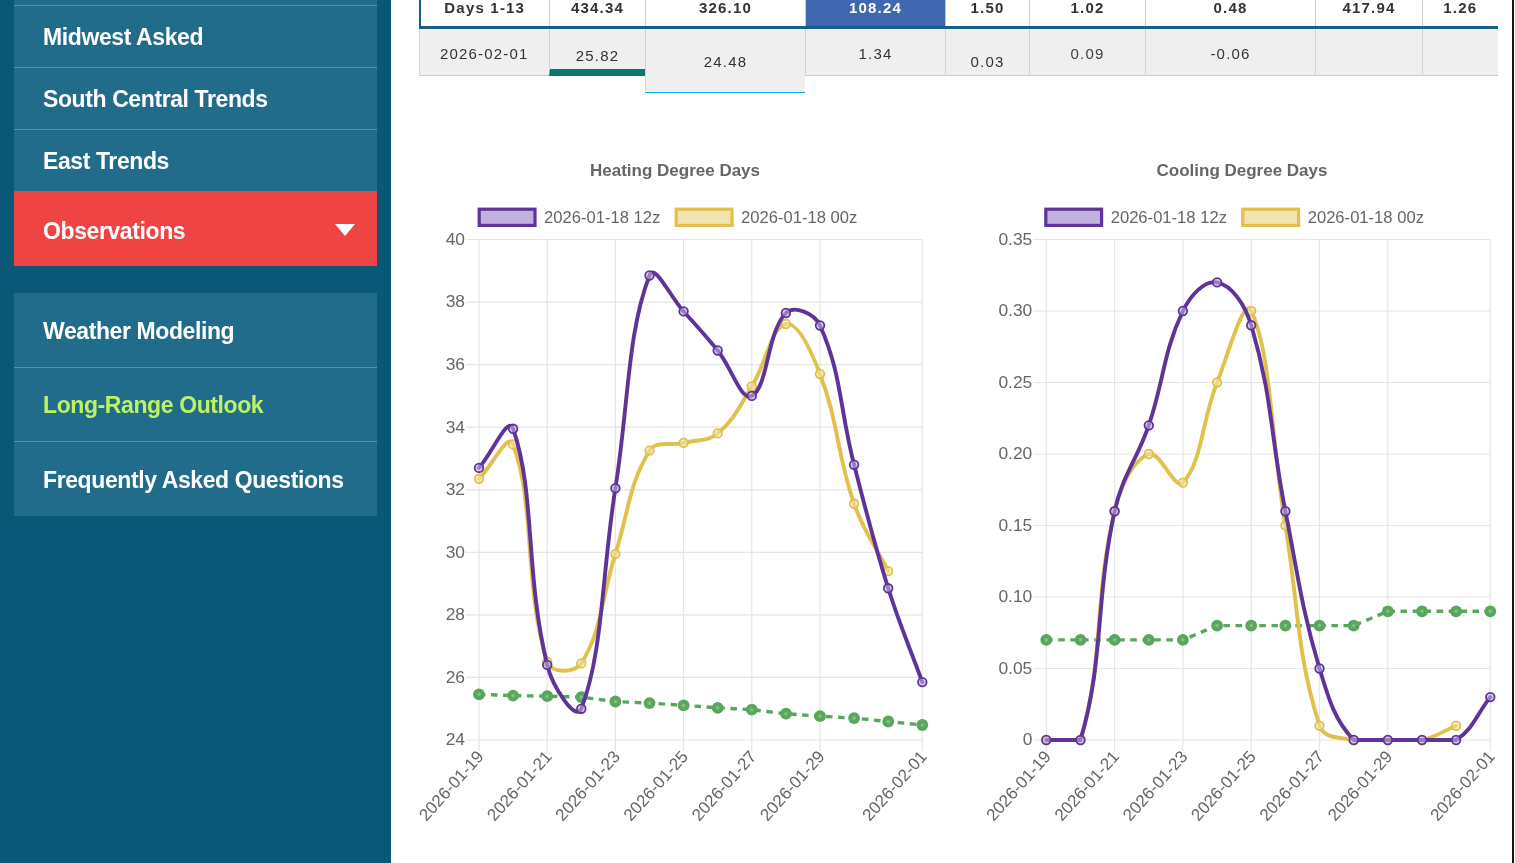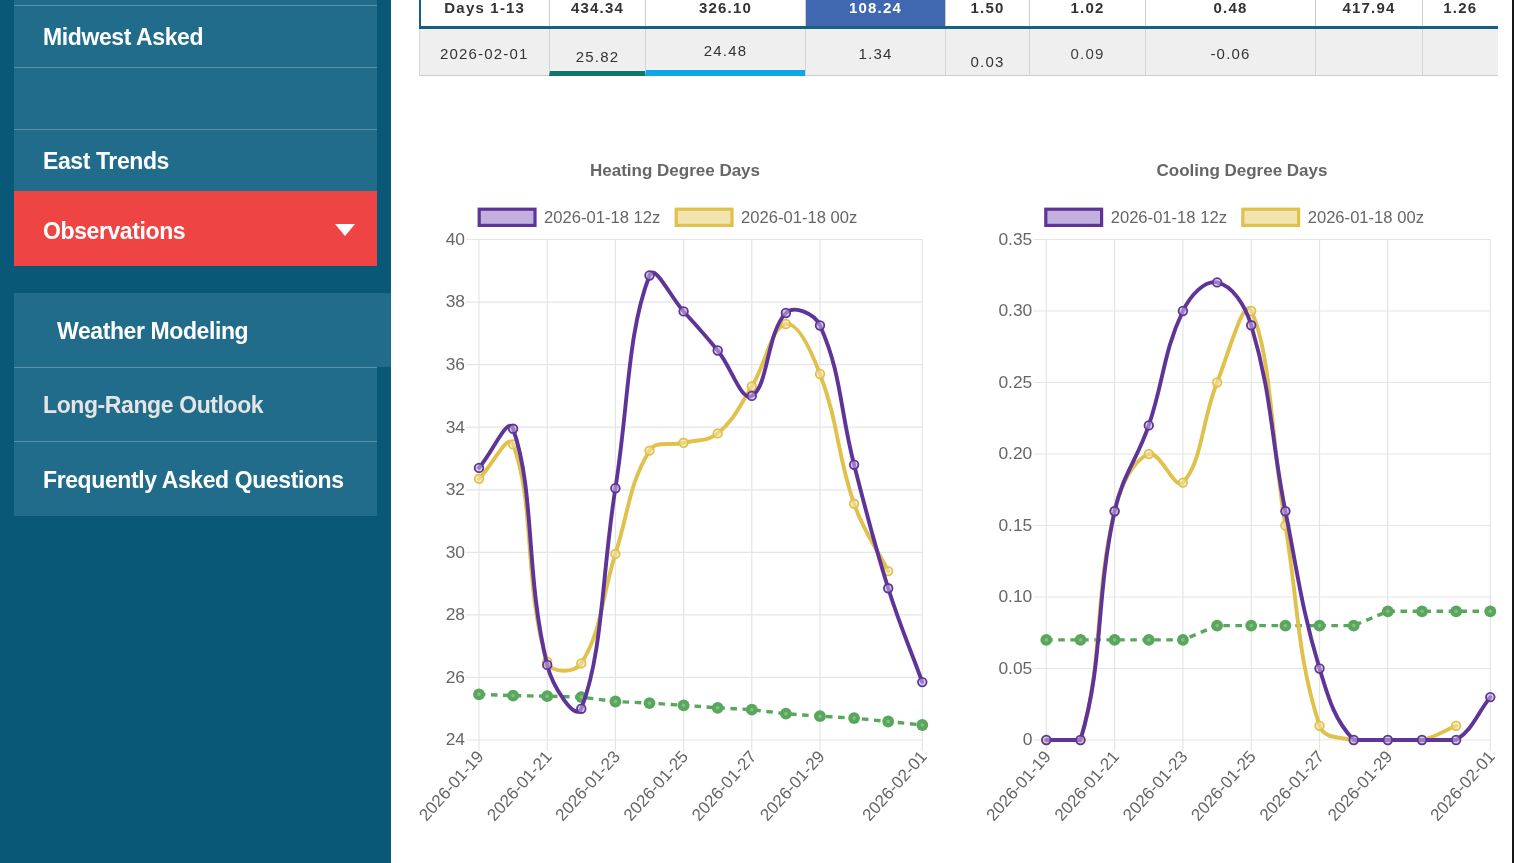--- a/index.html
+++ b/index.html
@@ -6,56 +6,59 @@
 body { width:1515px; height:863px; overflow:hidden; background:#ffffff;
        font-family:"Liberation Sans", sans-serif; position:relative; }
 </style>
 </head>
 <body>
 <div style="position:absolute;left:0;top:0;width:391px;height:863px;background:#0a5878">
 <div style="position:absolute;left:14px;width:363px;top:0;height:190.5px;background:#216c8b"></div>
 <div style="position:absolute;left:14px;width:363px;top:5.5px;height:61.0px;background:#216c8b;color:#fff;">
       <span style="position:absolute;left:29px;top:calc(50% + 1px);transform:translateY(-50%);font-size:23px;font-weight:bold;letter-spacing:-0.4px;white-space:nowrap">Midwest Asked</span>
     </div>
+<div style="position:absolute;left:14px;width:363px;top:67.5px;height:61.0px;background:#216c8b;color:#fff;">
+      <span style="position:absolute;left:29px;top:calc(50% + 1px);transform:translateY(-50%);font-size:23px;font-weight:bold;letter-spacing:-0.4px;white-space:nowrap">South Central Trends</span>
+    </div>
 <div style="position:absolute;left:14px;width:363px;top:129.5px;height:61.0px;background:#216c8b;color:#fff;">
       <span style="position:absolute;left:29px;top:calc(50% + 1px);transform:translateY(-50%);font-size:23px;font-weight:bold;letter-spacing:-0.4px;white-space:nowrap">East Trends</span>
     </div>
 <div style="position:absolute;left:14px;width:363px;top:4.8px;height:1px;background:rgba(255,255,255,0.25)"></div>
 <div style="position:absolute;left:14px;width:363px;top:66.8px;height:1px;background:rgba(255,255,255,0.25)"></div>
 <div style="position:absolute;left:14px;width:363px;top:128.7px;height:1px;background:rgba(255,255,255,0.25)"></div>
 <div style="position:absolute;left:14px;width:363px;top:190.5px;height:75.5px;background:#ef4444;color:#fff;">
       <span style="position:absolute;left:29px;top:calc(50% + 2.5px);transform:translateY(-50%);font-size:23px;font-weight:bold;letter-spacing:-0.4px;white-space:nowrap">Observations</span>
       <span style="position:absolute;right:22px;top:50%;margin-top:-4.5px;width:0;height:0;border-left:10.5px solid transparent;border-right:10.5px solid transparent;border-top:12.5px solid #fff"></span>
     </div>
 <div style="position:absolute;left:14px;width:363px;top:293px;height:222.5px;background:#216c8b"></div>
-<div style="position:absolute;left:14px;width:363px;top:293px;height:74px;background:#216c8b;color:#fff;margin-left:14px;">
+<div style="position:absolute;left:14px;width:363px;top:293px;height:74px;background:#216c8b;color:#fff;">
       <span style="position:absolute;left:29px;top:calc(50% + 1px);transform:translateY(-50%);font-size:23px;font-weight:bold;letter-spacing:-0.4px;white-space:nowrap">Weather Modeling</span>
     </div>
-<div style="position:absolute;left:14px;width:363px;top:367.5px;height:73.5px;background:#216c8b;color:#e5e5e5;">
+<div style="position:absolute;left:14px;width:363px;top:367.5px;height:73.5px;background:#216c8b;color:#bef264;">
       <span style="position:absolute;left:29px;top:calc(50% + 1px);transform:translateY(-50%);font-size:23px;font-weight:bold;letter-spacing:-0.4px;white-space:nowrap">Long-Range Outlook</span>
     </div>
 <div style="position:absolute;left:14px;width:363px;top:441.5px;height:74.0px;background:#216c8b;color:#fff;">
       <span style="position:absolute;left:29px;top:calc(50% + 1px);transform:translateY(-50%);font-size:23px;font-weight:bold;letter-spacing:-0.4px;white-space:nowrap">Frequently Asked Questions</span>
     </div>
 <div style="position:absolute;left:14px;width:363px;top:367px;height:1px;background:rgba(255,255,255,0.25)"></div>
 <div style="position:absolute;left:14px;width:363px;top:441px;height:1px;background:rgba(255,255,255,0.25)"></div>
 </div>
 <div style="position:absolute;left:418.5px;top:-18px;width:130.5px;height:44px;border-left:2px solid #17607f;background:#ffffff;color:#333333;font-weight:bold;font-size:15px;letter-spacing:1.2px;display:flex;align-items:center;justify-content:center;box-sizing:border-box;padding-top:6px">Days 1-13</div>
 <div style="position:absolute;left:549px;top:-18px;width:96px;height:44px;border-left:1px solid #cccccc;background:#ffffff;color:#333333;font-weight:bold;font-size:15px;letter-spacing:1.2px;display:flex;align-items:center;justify-content:center;box-sizing:border-box;padding-top:6px">434.34</div>
 <div style="position:absolute;left:645px;top:-18px;width:160px;height:44px;border-left:1px solid #cccccc;background:#ffffff;color:#333333;font-weight:bold;font-size:15px;letter-spacing:1.2px;display:flex;align-items:center;justify-content:center;box-sizing:border-box;padding-top:6px">326.10</div>
 <div style="position:absolute;left:805px;top:-18px;width:140px;height:44px;border-left:1px solid #cccccc;background:#4068b0;color:#ffffff;font-weight:bold;font-size:15px;letter-spacing:1.2px;display:flex;align-items:center;justify-content:center;box-sizing:border-box;padding-top:6px">108.24</div>
 <div style="position:absolute;left:945px;top:-18px;width:84px;height:44px;border-left:1px solid #cccccc;background:#ffffff;color:#333333;font-weight:bold;font-size:15px;letter-spacing:1.2px;display:flex;align-items:center;justify-content:center;box-sizing:border-box;padding-top:6px">1.50</div>
 <div style="position:absolute;left:1029px;top:-18px;width:116px;height:44px;border-left:1px solid #cccccc;background:#ffffff;color:#333333;font-weight:bold;font-size:15px;letter-spacing:1.2px;display:flex;align-items:center;justify-content:center;box-sizing:border-box;padding-top:6px">1.02</div>
 <div style="position:absolute;left:1145px;top:-18px;width:170px;height:44px;border-left:1px solid #cccccc;background:#ffffff;color:#333333;font-weight:bold;font-size:15px;letter-spacing:1.2px;display:flex;align-items:center;justify-content:center;box-sizing:border-box;padding-top:6px">0.48</div>
 <div style="position:absolute;left:1315px;top:-18px;width:107px;height:44px;border-left:1px solid #cccccc;background:#ffffff;color:#333333;font-weight:bold;font-size:15px;letter-spacing:1.2px;display:flex;align-items:center;justify-content:center;box-sizing:border-box;padding-top:6px">417.94</div>
 <div style="position:absolute;left:1422px;top:-18px;width:75.5px;height:44px;border-left:1px solid #cccccc;background:#ffffff;color:#333333;font-weight:bold;font-size:15px;letter-spacing:1.2px;display:flex;align-items:center;justify-content:center;box-sizing:border-box;padding-top:6px">1.26</div>
 <div style="position:absolute;left:418.5px;top:26px;width:1079px;height:3px;background:#17607f"></div>
 <div style="position:absolute;left:418.5px;top:29px;width:130.5px;height:47px;border-left:1px solid #d4d4d4;background:#efefef;color:#333333;font-size:15px;letter-spacing:1.2px;display:flex;align-items:center;justify-content:center;box-sizing:border-box;border-bottom:1px solid #cccccc;padding-top:2px">2026-02-01</div>
-<div style="position:absolute;left:549px;top:29px;width:96px;height:47px;border-left:1px solid #d4d4d4;background:#efefef;color:#333333;font-size:15px;letter-spacing:1.2px;display:flex;align-items:center;justify-content:center;box-sizing:border-box;border-bottom:5px solid #0f766e;padding-top:12px">25.82</div>
-<div style="position:absolute;left:645px;top:29px;width:160px;height:47px;border-left:1px solid #d4d4d4;background:#efefef;color:#333333;font-size:15px;letter-spacing:1.2px;display:flex;align-items:center;justify-content:center;box-sizing:border-box;border-bottom:6px solid #0ea5e9;padding-top:2px">24.48</div>
+<div style="position:absolute;left:549px;top:29px;width:96px;height:47px;border-left:1px solid #d4d4d4;background:#efefef;color:#333333;font-size:15px;letter-spacing:1.2px;display:flex;align-items:center;justify-content:center;box-sizing:border-box;border-bottom:7px solid #0f766e;padding-top:12px">25.82</div>
+<div style="position:absolute;left:645px;top:29px;width:160px;height:64px;border-left:1px solid #d4d4d4;background:#efefef;color:#333333;font-size:15px;letter-spacing:1.2px;display:flex;align-items:center;justify-content:center;box-sizing:border-box;border-bottom:1px solid #0ea5e9;padding-top:2px">24.48</div>
 <div style="position:absolute;left:805px;top:29px;width:140px;height:47px;border-left:1px solid #d4d4d4;background:#efefef;color:#333333;font-size:15px;letter-spacing:1.2px;display:flex;align-items:center;justify-content:center;box-sizing:border-box;border-bottom:1px solid #cccccc;padding-top:2px">1.34</div>
 <div style="position:absolute;left:945px;top:29px;width:84px;height:47px;border-left:1px solid #d4d4d4;background:#efefef;color:#333333;font-size:15px;letter-spacing:1.2px;display:flex;align-items:center;justify-content:center;box-sizing:border-box;border-bottom:1px solid #cccccc;padding-top:18px">0.03</div>
 <div style="position:absolute;left:1029px;top:29px;width:116px;height:47px;border-left:1px solid #d4d4d4;background:#efefef;color:#404040;font-size:15px;letter-spacing:1.2px;display:flex;align-items:center;justify-content:center;box-sizing:border-box;border-bottom:1px solid #cccccc;padding-top:2px">0.09</div>
 <div style="position:absolute;left:1145px;top:29px;width:170px;height:47px;border-left:1px solid #d4d4d4;background:#efefef;color:#333333;font-size:15px;letter-spacing:1.2px;display:flex;align-items:center;justify-content:center;box-sizing:border-box;border-bottom:1px solid #cccccc;padding-top:2px">-0.06</div>
 <div style="position:absolute;left:1315px;top:29px;width:107px;height:47px;border-left:1px solid #d4d4d4;background:#efefef;color:#333333;font-size:15px;letter-spacing:1.2px;display:flex;align-items:center;justify-content:center;box-sizing:border-box;border-bottom:1px solid #cccccc;padding-top:2px"></div>
 <div style="position:absolute;left:1422px;top:29px;width:75.5px;height:47px;border-left:1px solid #d4d4d4;background:#efefef;color:#333333;font-size:15px;letter-spacing:1.2px;display:flex;align-items:center;justify-content:center;box-sizing:border-box;border-bottom:1px solid #cccccc;padding-top:2px"></div>
 <svg width="1515" height="863" viewBox="0 0 1515 863" style="position:absolute;left:0;top:0" font-family="Liberation Sans, sans-serif">
 <line x1="466.0" y1="239.5" x2="922.3" y2="239.5" stroke="#e5e5e5" stroke-width="1.2"></line>
 <line x1="466.0" y1="302.1" x2="922.3" y2="302.1" stroke="#e5e5e5" stroke-width="1.2"></line>
 <line x1="466.0" y1="364.6" x2="922.3" y2="364.6" stroke="#e5e5e5" stroke-width="1.2"></line>

